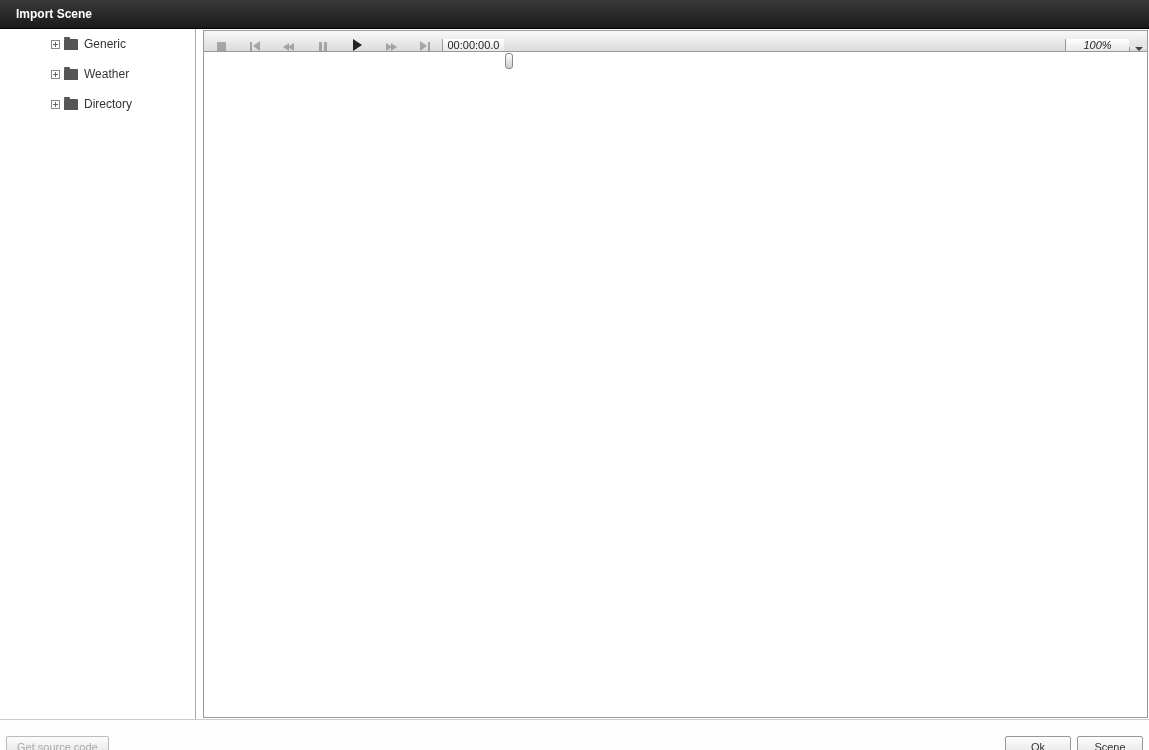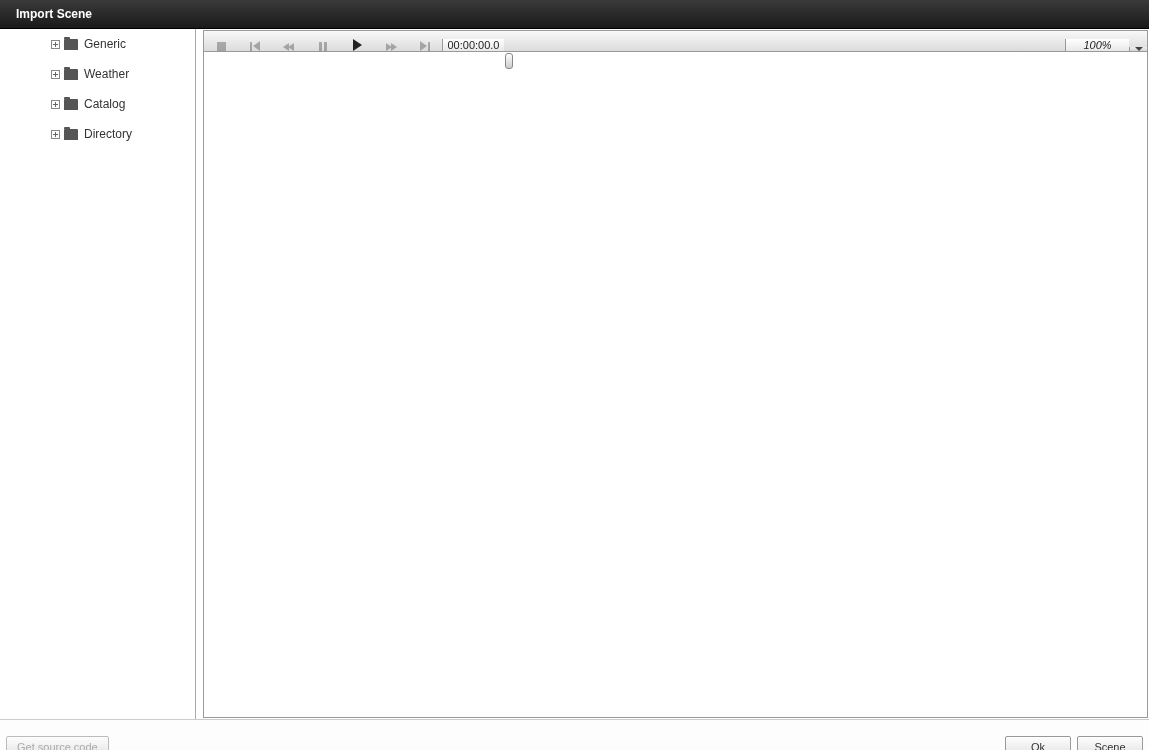--- a/index.html
+++ b/index.html
@@ -247,25 +247,20 @@
         <span>Generic</span>
       </div>
       <div class="tree-item">
         <span class="expand-box"></span>
         <span class="folder-icon"></span>
         <span>Weather</span>
       </div>
       <div class="tree-item">
         <span class="expand-box"></span>
         <span class="folder-icon"></span>
-        <span>Catalog</span>
-      </div>
-      <div class="tree-item">
-        <span class="expand-box"></span>
-        <span class="folder-icon"></span>
         <span>Directory</span>
       </div>
       <div class="v-splitter"></div>
     </div>
   </div>
 
   <div class="content">
     <div class="toolbar">
       <div class="tb-btn disabled">
           <span class="icon-stop"></span>

